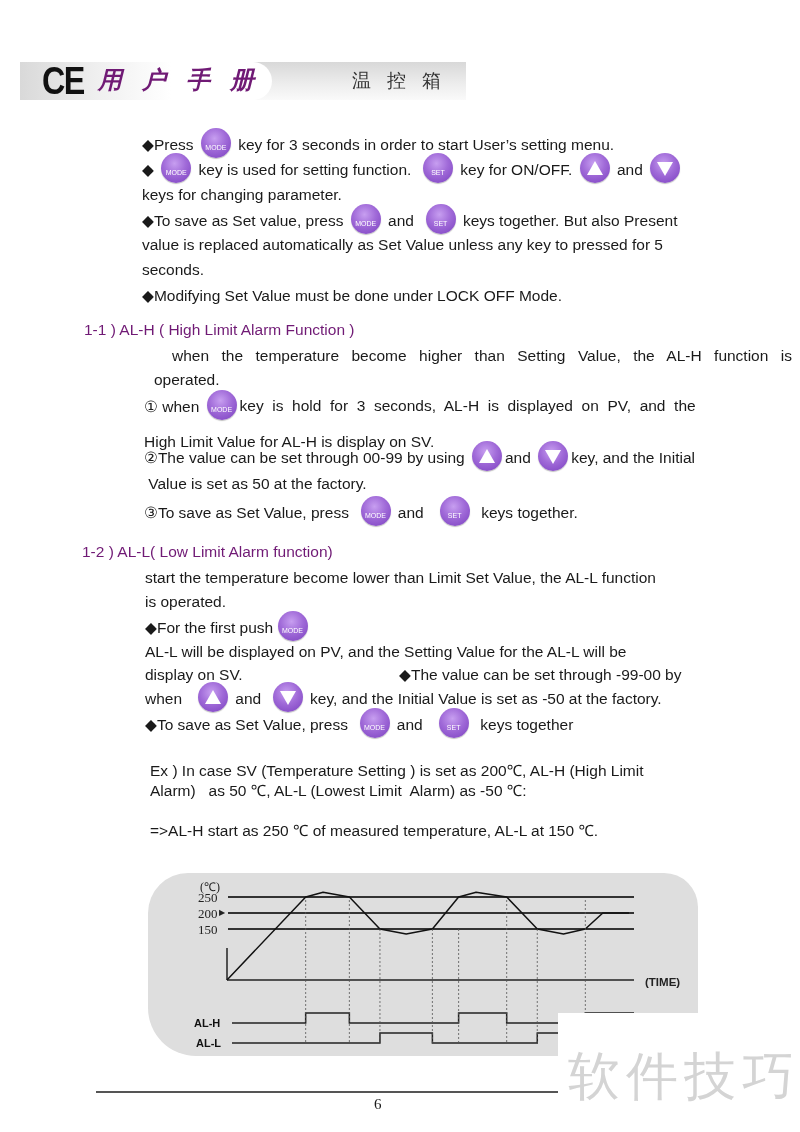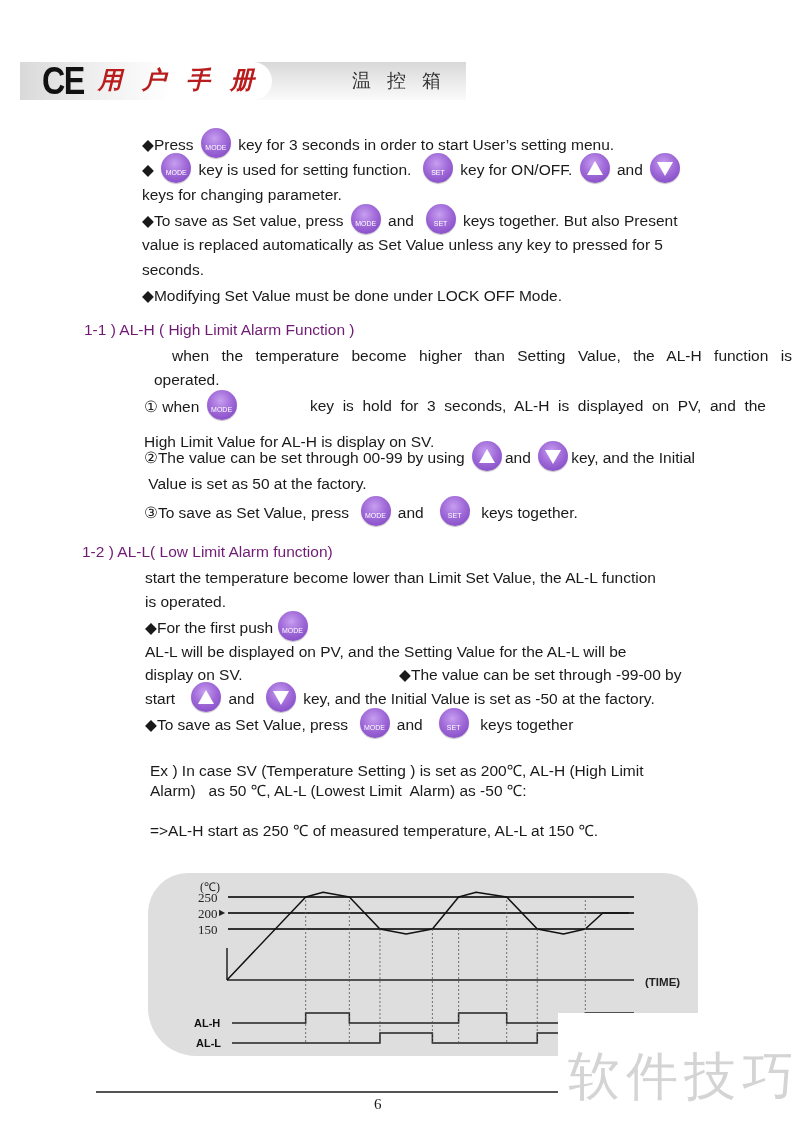--- a/index.html
+++ b/index.html
@@ -6,21 +6,21 @@
   body { width:800px; height:1132px; position:relative; overflow:hidden;
          font-family:"Liberation Sans", sans-serif; color:#1a1a1a; }
   .header-band { position:absolute; left:20px; top:62px; width:446px; height:38px;
     background:linear-gradient(to bottom,#d8d8d8 0%,#ececec 55%,#fafafa 100%); }
   .header-pill { position:absolute; left:20px; top:62px; width:252px; height:38px;
     background:linear-gradient(to right,#d9d9d9 0%,#efefef 30%,#ffffff 60%);
     border-radius:0 19px 19px 0; }
   .ce { position:absolute; left:42px; top:60px; font-family:"Liberation Sans", sans-serif;
     font-size:38px; font-weight:bold; letter-spacing:-2px; color:#111; transform:scaleX(0.85); transform-origin:left; }
   .manual-title { position:absolute; left:98px; top:64px; font-size:24px; font-style:italic; font-weight:bold;
-    letter-spacing:20px; color:#b91c1c; font-family:"DejaVu Sans", sans-serif;text-align:right; }
+    letter-spacing:20px; color:#701a75; font-family:"DejaVu Sans", sans-serif;text-align:right; }
   .product-title { position:absolute; left:352px; top:68px; font-size:19px; letter-spacing:16px; color:#333;
     font-family:Liberation Serif, serif; }
 
   .line { position:absolute; font-size:15.5px; line-height:20px; white-space:nowrap; }
   .just { white-space:normal; text-align:justify; text-align-last:justify; }
   .sec { position:absolute; font-size:15.5px; color:#701a75; white-space:nowrap; }
 
   .key { display:inline-block; width:30px; height:30px; border-radius:50%;
     background:radial-gradient(circle at 45% 35%,#c79ef0 0%,#a06ad8 45%,#7a3fbf 100%);
     vertical-align:middle; position:relative; margin:-6px 3px 0 3px;
@@ -73,21 +73,21 @@
   <span class="key"><span class="lbl">SET</span></span>
   <span>keys together. But also Present</span>
 </div>
 <div class="line" style="left:142px;top:235px;">value is replaced  automatically as Set Value unless any key to pressed for 5</div>
 <div class="line" style="left:142px;top:260px;">seconds.</div>
 <div class="line" style="left:142px;top:286px;">◆Modifying Set Value must be done under LOCK OFF Mode.</div>
 
 <div class="sec" style="left:84px;top:321px;">1-1 ) AL-H ( High Limit Alarm Function )</div>
 <div class="line just" style="left:144px;top:346px;width:620px;margin-left:28px;">when the temperature become higher than Setting Value, the  AL-H function  is</div>
 <div class="line" style="left:154px;top:370px;">operated.</div>
-<div class="line" style="left:144px;top:396px;width:622px;display:flex;justify-content:space-between;">
+<div class="line" style="left:144px;top:396px;width:622px;display:flex;">
   <span><span>① when</span>
   <span class="key"><span class="lbl">MODE</span></span></span>
   <span style="white-space:pre;">key  is  hold  for  3  seconds,  AL-H  is  displayed  on  PV,  and  the</span>
 </div>
 <div class="line" style="left:144px;top:432px;">High Limit Value  for AL-H is display on SV.</div>
 <div class="line" style="left:144px;top:447px;">
   <span>②The value can be set through 00-99 by using</span>
   <span class="key"><svg width="20" height="20">
         <polygon points="10,3 18,17 2,17" fill="#fff"></polygon>
       </svg></span><span>and</span>
@@ -110,21 +110,21 @@
 <div class="line" style="left:145px;top:617px;">
   <span>◆For the first push</span>
   <span class="key" style="margin-left:0;"><span class="lbl">MODE</span></span>
 </div>
 <div class="line" style="left:145px;top:642px;">AL-L  will be displayed on PV, and the Setting Value for the AL-L will be</div>
 <div class="line" style="left:145px;top:665px;width:560px;">
   <span>display on SV.</span>
   <span style="position:absolute;left:254px;">◆The value can be set through -99-00 by</span>
 </div>
 <div class="line" style="left:145px;top:688px;">
-  <span>start</span>&nbsp;&nbsp;
+  <span>when</span>&nbsp;&nbsp;
   <span class="key"><svg width="20" height="20">
         <polygon points="10,3 18,17 2,17" fill="#fff"></polygon>
       </svg></span>
   <span>and</span>&nbsp;
   <span class="key"><svg width="20" height="20">
         <polygon points="2,4 18,4 10,18" fill="#fff"></polygon>
       </svg></span>
   <span>key, and the Initial Value is set as -50 at the  factory.</span>
 </div>
 <div class="line" style="left:145px;top:714px;">

